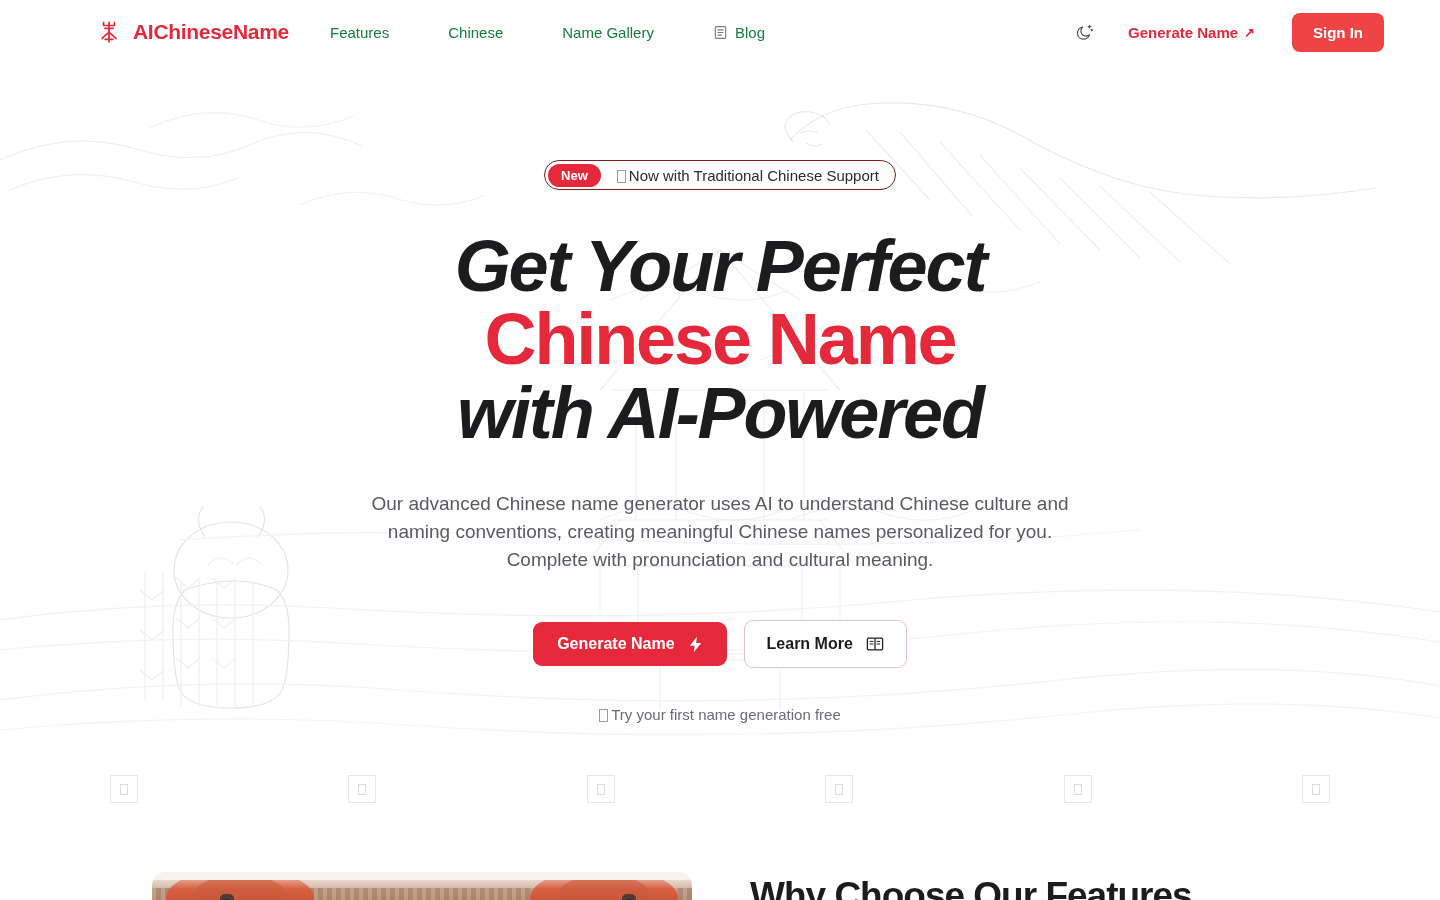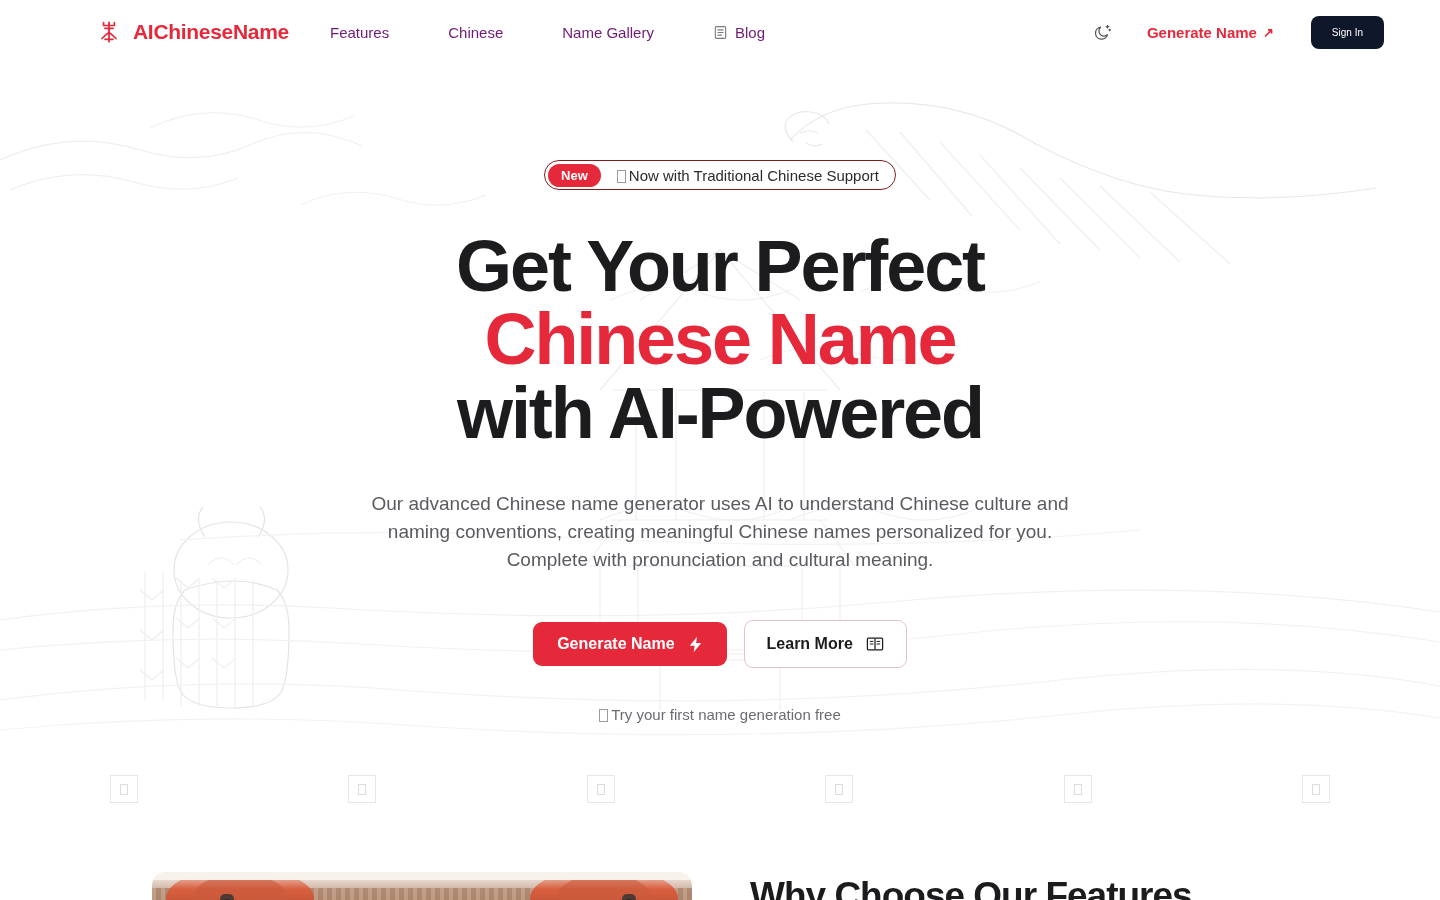--- a/index.html
+++ b/index.html
@@ -28,21 +28,21 @@
   .brand { display: flex; align-items: center; gap: 11px; cursor: pointer; }
   .brand-mark { width: 26px; height: 26px; display: block; }
   .brand-name {
     font-size: 21px; font-weight: bold; letter-spacing: -0.3px;
     color: #e5293a;
   }
 
   .nav { display: flex; align-items: center; gap: 0; margin-left: 41px; }
   .nav a {
     display: flex; align-items: center; gap: 7px;
-    font-size: 15px; color: #701a75; text-decoration: none;
+    font-size: 15px; color: #15803d; text-decoration: none;
     padding: 6px 0; margin-right: 59px;
   }
   .nav a:last-child { margin-right: 0; }
   .nav-icon { width: 15px; height: 15px; display: block; opacity: .78; }
 
   .header-right {
     margin-left: auto;
     display: flex; align-items: center; gap: 0;
   }
   .theme-toggle {
@@ -52,23 +52,23 @@
     margin-right: 29px;
   }
   .theme-toggle svg { width: 19px; height: 19px; display: block; }
   .gen-link {
     display: flex; align-items: center; gap: 6px;
     color: #e5293a; font-size: 15px; font-weight: bold;
     text-decoration: none; margin-right: 37px;
   }
   .gen-link .arrow { font-size: 13px; line-height: 1; }
   .signin-btn {
-    background: #0f172a; color: #fff;
+    background: #ef4444; color: #fff;
     border: none; border-radius: 8px;
-    font-size: 10px; font-weight: normal;
+    font-size: 15px; font-weight: bold;
     font-family: "Liberation Sans", sans-serif;
     padding: 11px 21px; cursor: pointer;
   }
 
   
   .hero {
     position: relative; z-index: 3;
     text-align: center;
     padding-top: 96px;
   }
@@ -100,21 +100,21 @@
 
   .headline {
     margin-top: 40px;
     font-size: 72px;
     font-weight: bold;
     line-height: 1.02;
     letter-spacing: -2.1px;
     color: #1c1c1e;
   }
   .headline .l2 { color: #e5293a; display: block; }
-  .headline .l1, .headline .l3 { display: block; }
+  .headline .l1, .headline .l3 { display: block; font-style: italic; }
 
   .subtitle {
     margin: 40px auto 4px;
     width: 760px;
     font-size: 19px;
     line-height: 28px;
     color: #5c5a60;
   }
   .subtitle .second { display: block; }
 

